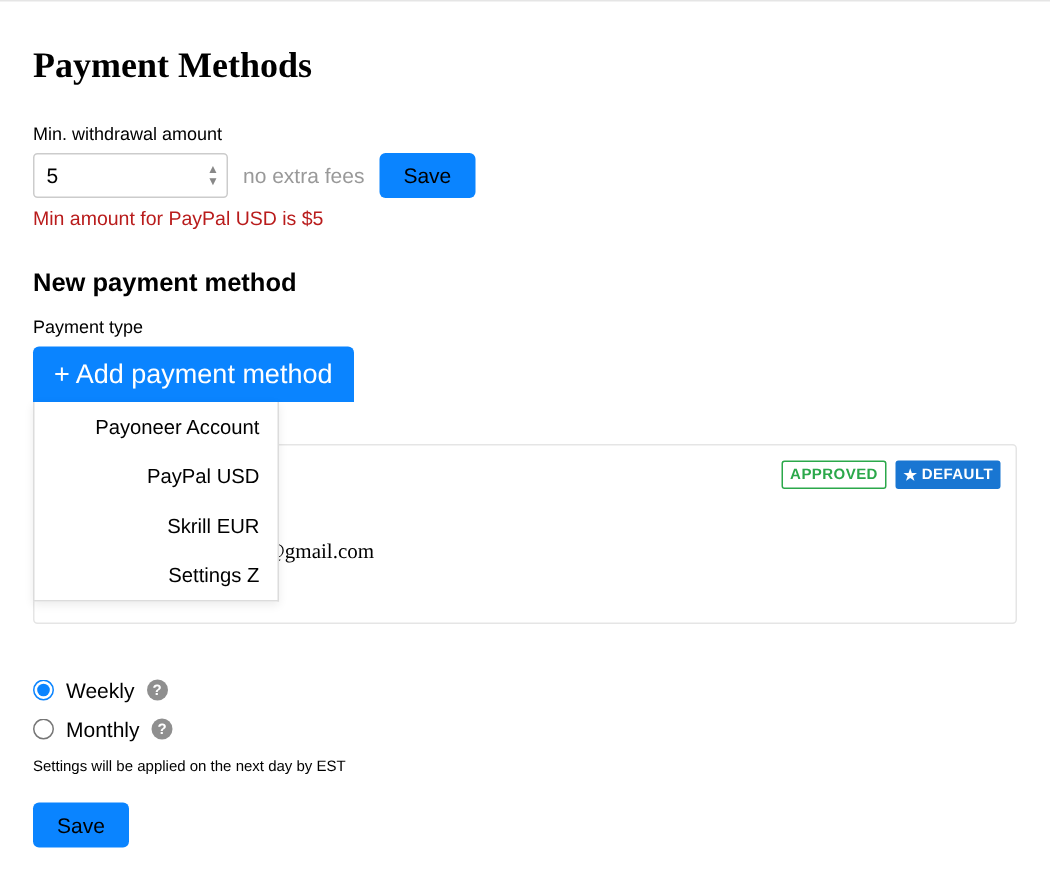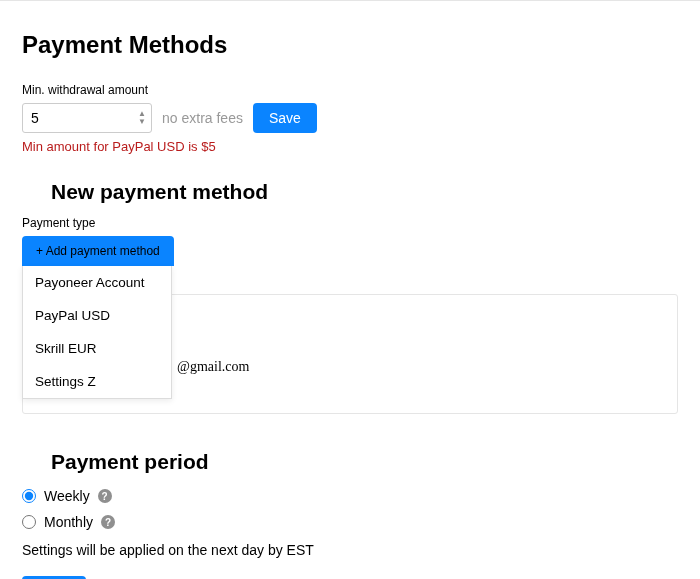--- a/index.html
+++ b/index.html
@@ -7,26 +7,26 @@
       font-family: -apple-system, BlinkMacSystemFont, "Segoe UI", Arial, sans-serif;
       padding: 30px 22px;
       width: 700px;
       color: #000;
       border-top: 1px solid #e5e5e5;
     }
     h1 {
       font-size: 24px;
       font-weight: 700;
       margin-bottom: 24px;
+      font-family: Liberation Serif, serif;
     }
     h2 {
-      font-size: 21px;
+      font-size: 17px;
       font-weight: 700;
       margin-bottom: 12px;
-      margin-left: 29px;
     }
     .label {
       font-size: 12px;
       margin-bottom: 6px;
       display: block;
     }
     .row {
       display: flex;
       align-items: center;
       gap: 10px;
@@ -57,56 +57,57 @@
       font-size: 8px;
       color: #888;
       line-height: 8px;
     }
     .muted {
       color: #999;
       font-size: 14px;
     }
     .btn {
       background: #0a84ff;
-      color: #ffffff;
+      color: #000000;
       border: none;
       border-radius: 4px;
       padding: 7px 16px;
       font-size: 14px;
       cursor: pointer;
     }
     .hint {
       color: #b91c1c;
       font-size: 13px;
       margin-bottom: 26px;
     }
     .add-wrap {
       position: relative;
       margin-bottom: 28px;
     }
     .btn-add {
       background: #0a84ff;
-      color: #000000;
+      color: #ffffff;
       border: none;
       border-radius: 4px 4px 0 0;
       padding: 8px 14px;
-      font-size: 12px;
+      font-size: 18px;
       cursor: pointer;
       text-align: center;
     }
     .dropdown {
       position: absolute;
       top: 100%;
       left: 0;
-      width: 150px;
+      width: 164px;
       background: #fff;
       border: 1px solid #dcdcdc;
       border-top: none;
       box-shadow: 0 2px 6px rgba(0,0,0,0.08);
       z-index: 10;
+      text-align: right;
     }
     .dropdown-item {
       padding: 9px 12px;
       font-size: 13.5px;
       cursor: pointer;
     }
     .card {
       border: 1px solid #e5e5e5;
       border-radius: 3px;
       padding: 24px;
@@ -166,21 +167,21 @@
       border-radius: 50%;
       background: #8f8f8f;
       color: #fff;
       font-size: 10px;
       display: inline-flex;
       align-items: center;
       justify-content: center;
       font-weight: bold;
     }
     .note {
-      font-size: 14px;
+      font-size: 10px;
       margin: 12px 0 18px;
     }
   </style>
 </head>
 <body>
 
 <h1>Payment Methods</h1>
 
 <label class="label">Min. withdrawal amount</label>
 <div class="row">
@@ -203,25 +204,31 @@
   <button class="btn-add">+ Add payment method</button>
   <div class="dropdown">
     <div class="dropdown-item">Payoneer Account</div>
     <div class="dropdown-item">PayPal USD</div>
     <div class="dropdown-item">Skrill EUR</div>
     <div class="dropdown-item">Settings Z</div>
   </div>
 </div>
 
 <div class="card">
+  <div class="badges">
+    <span class="badge badge-approved">APPROVED</span>
+    <span class="badge badge-default">
+      <span class="star">★</span>
+      <span>DEFAULT</span>
+    </span>
+  </div>
   <div class="email">@gmail.com</div>
 </div>
 
 <div class="period-section">
-  <h2>Payment period</h2>
   <label class="radio-row">
     <input type="radio" name="period" checked="" style="">
     <span>Weekly</span>
     <span class="help">?</span>
   </label>
   <label class="radio-row">
     <input type="radio" name="period" style="">
     <span>Monthly</span>
     <span class="help">?</span>
   </label>

